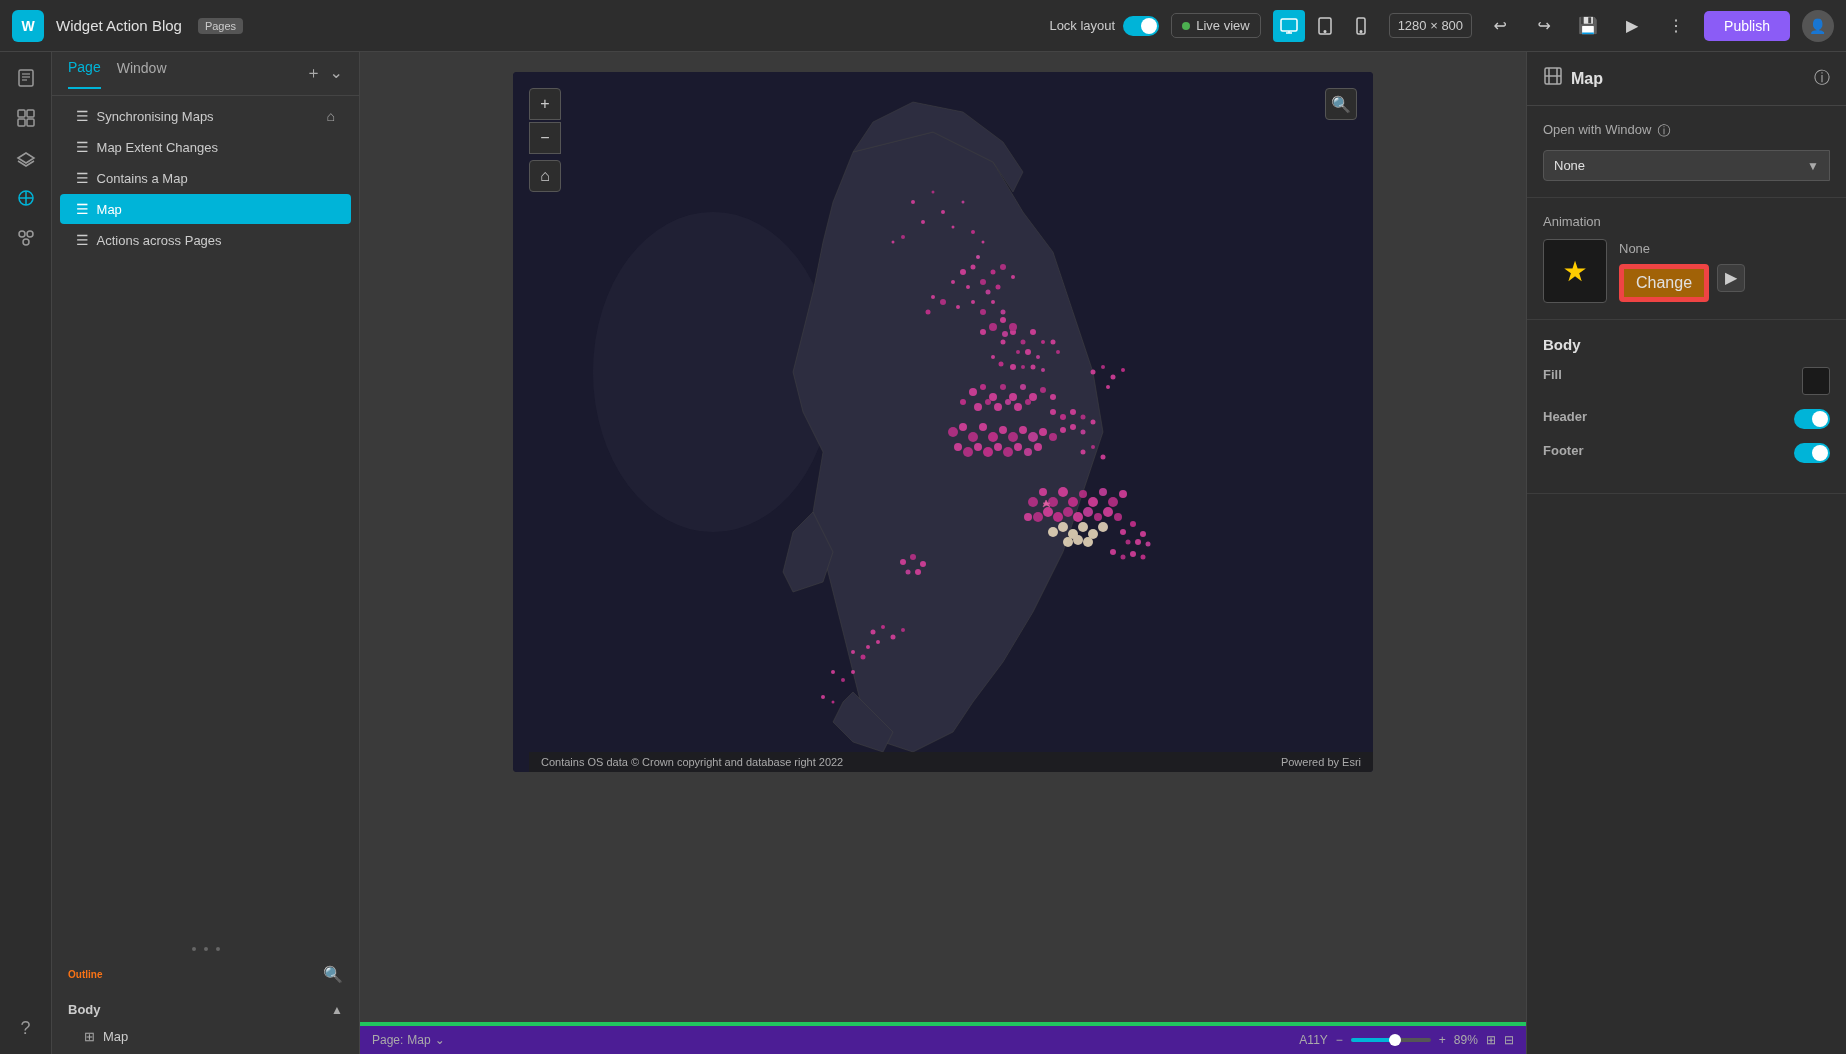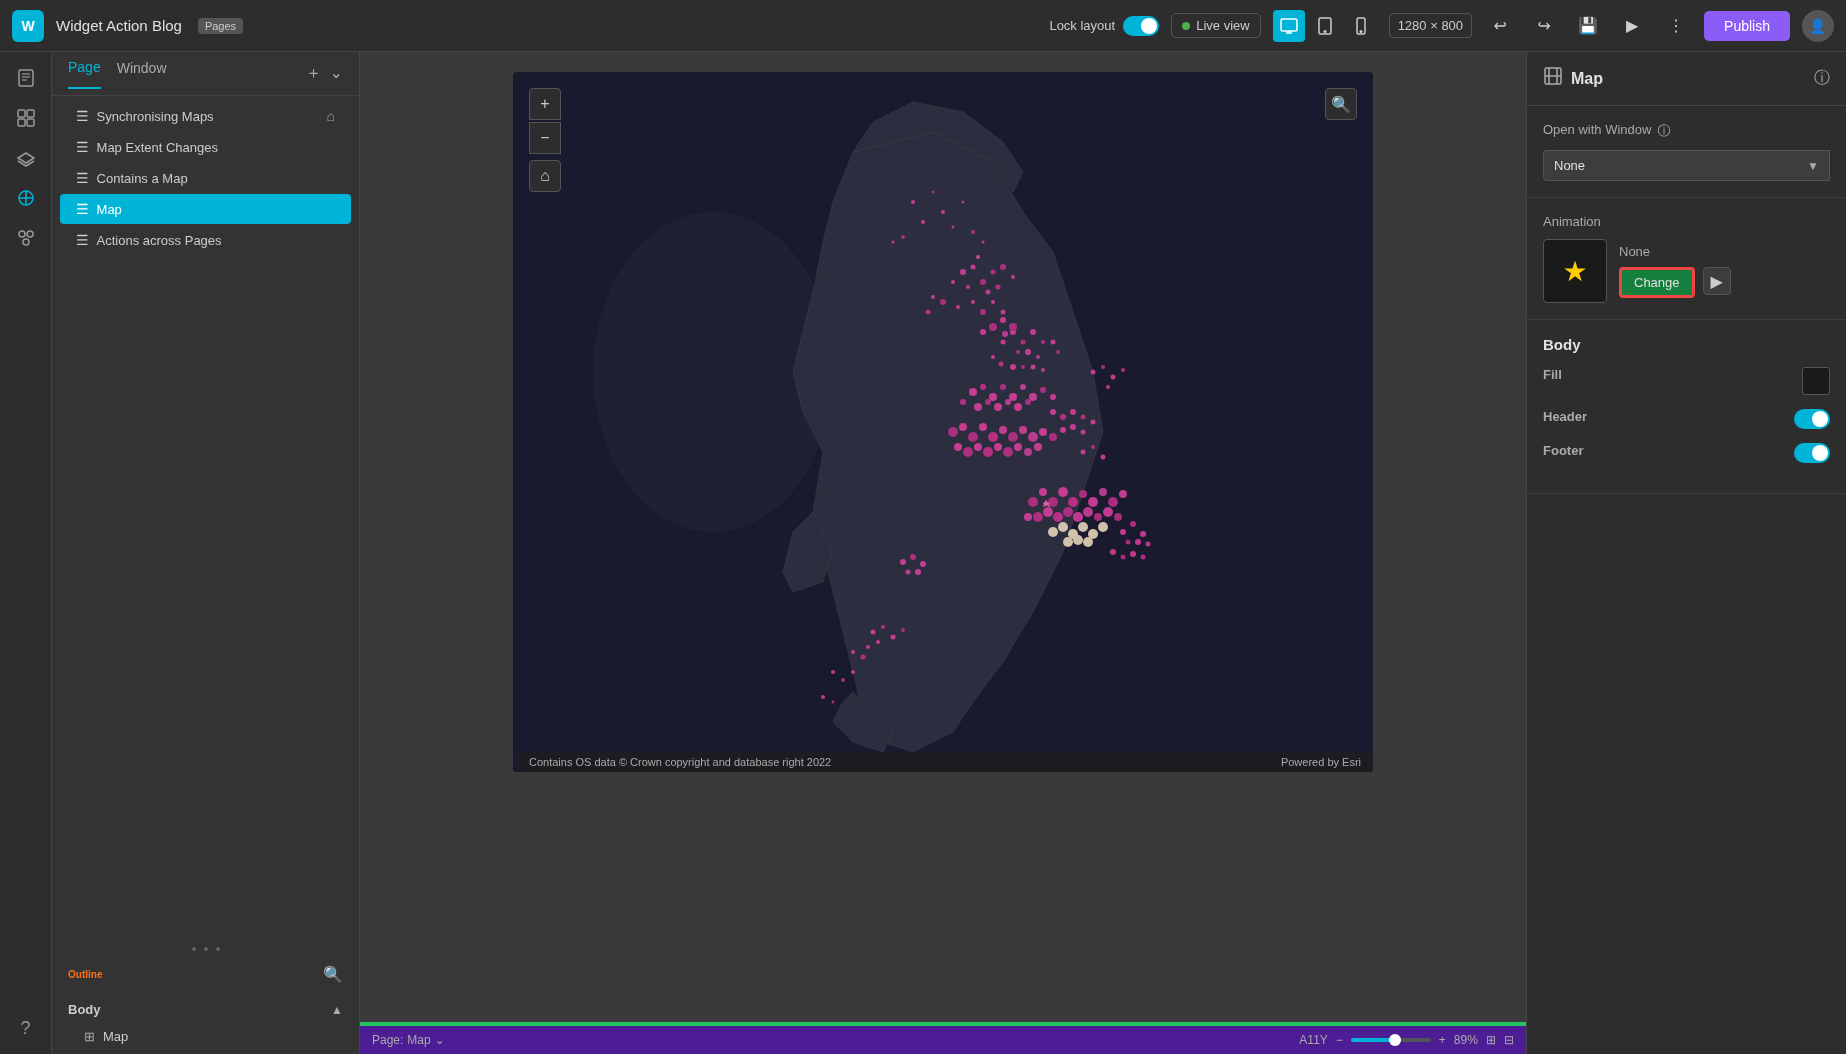--- a/index.html
+++ b/index.html
@@ -72,21 +72,21 @@
     .map-btn { width: 32px; height: 32px; background: #2d2d2d; border: 1px solid #555; display: flex; align-items: center; justify-content: center; cursor: pointer; color: #ccc; font-size: 16px; }
     .map-btn:first-child { border-radius: 4px 4px 0 0; }
     .map-btn.home { border-radius: 0 0 4px 4px; margin-top: 4px; border-radius: 4px; }
     .map-search { position: absolute; right: 16px; top: 16px; z-index: 10; }
     .map-search-btn { width: 32px; height: 32px; background: #2d2d2d; border: 1px solid #555; border-radius: 4px; display: flex; align-items: center; justify-content: center; cursor: pointer; color: #ccc; }
 
     
     .map-svg { width: 100%; height: 100%; }
 
     
-    .map-footer { position: absolute; bottom: 0; left: 4px; right: 0; background: rgba(30,30,30,0.85); padding: 4px 12px; display: flex; justify-content: space-between; font-size: 11px; color: #aaa; }
+    .map-footer { position: absolute; bottom: 0; left: 16px; right: 0; background: rgba(30,30,30,0.85); padding: 4px 12px; display: flex; justify-content: space-between; font-size: 11px; color: #aaa; }
 
     
     .bottom-bar { height: 32px; background: #4c1d95; border-top: 4px solid #22c55e; display: flex; align-items: center; padding: 0 12px; gap: 8px; font-size: 12px; color: #aaa; flex-shrink: 0; }
     .bottom-bar-page { display: flex; align-items: center; gap: 4px; cursor: pointer; }
     .bottom-bar-spacer { flex: 1; }
     .zoom-controls { display: flex; align-items: center; gap: 8px; }
     .zoom-slider { width: 80px; height: 4px; background: #555; border-radius: 2px; position: relative; cursor: pointer; }
     .zoom-slider-fill { width: 50%; height: 100%; background: #00b4d8; border-radius: 2px; }
     .zoom-slider-thumb { width: 12px; height: 12px; background: white; border-radius: 50%; position: absolute; top: -4px; left: 48%; cursor: pointer; }
 
@@ -105,21 +105,21 @@
     .select-row { display: flex; align-items: center; }
     .select-dropdown { flex: 1; background: #3d3d3d; border: 1px solid #555; border-radius: 4px 0 0 4px; padding: 7px 10px; font-size: 13px; color: #e0e0e0; cursor: pointer; display: flex; align-items: center; justify-content: space-between; }
     .select-chevron { color: #aaa; font-size: 12px; }
 
     
     .animation-card { display: flex; align-items: center; gap: 12px; }
     .animation-thumb { width: 64px; height: 64px; background: #1a1a1a; border: 1px solid #555; border-radius: 4px; display: flex; align-items: center; justify-content: center; color: #ffcc00; font-size: 28px; cursor: pointer; flex-shrink: 0; }
     .animation-info { flex: 1; }
     .animation-name { font-size: 13px; color: #aaa; margin-bottom: 8px; }
     .animation-actions { display: flex; gap: 8px; }
-    .animation-change-btn { background: #15803d; border: 3px solid #ef4444; border-radius: 4px; padding: 5px 12px; font-size: 13px; color: #e0e0e0; cursor: pointer; }
+    .animation-change-btn { background: #a16207; border: 5px solid #ef4444; border-radius: 4px; padding: 5px 12px; font-size: 16px; color: #e0e0e0; cursor: pointer; }
     .animation-play-btn { width: 28px; height: 28px; background: #3d3d3d; border: 1px solid #555; border-radius: 4px; display: flex; align-items: center; justify-content: center; cursor: pointer; color: #ccc; }
 
     
     .right-body-section { padding: 16px; border-bottom: 1px solid #3d3d3d; }
     .right-body-title { font-size: 15px; font-weight: 600; color: #e0e0e0; margin-bottom: 14px; }
     .right-row { display: flex; align-items: flex-start; justify-content: space-between; margin-bottom: 14px; font-weight: bold; }
     .right-row-label { font-size: 13px; color: #aaa; }
     .color-swatch { width: 28px; height: 28px; background: #1a1a1a; border: 1px solid #555; border-radius: 3px; cursor: pointer; }
     .toggle-small { width: 36px; height: 20px; background: #555; border-radius: 10px; position: relative; cursor: pointer; }
     .toggle-small.on { background: #00b4d8; }

